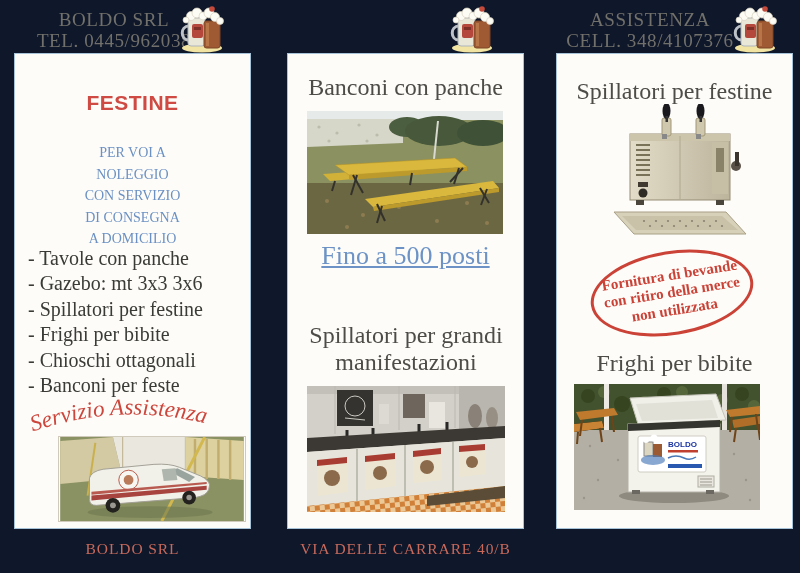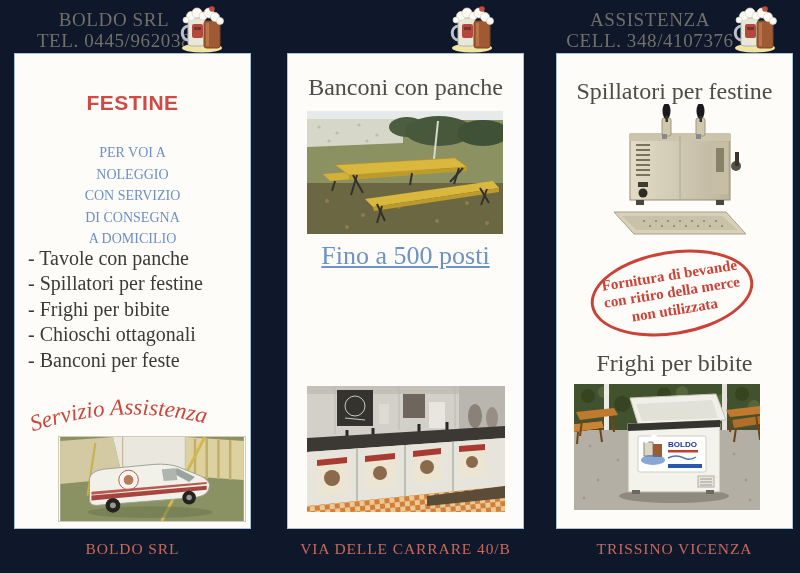--- a/index.html
+++ b/index.html
@@ -133,20 +133,21 @@
     <div class="abs ctr p1-sub">
       <div>PER VOI A</div>
       <div>NOLEGGIO</div>
       <div>CON SERVIZIO</div>
       <div>DI CONSEGNA</div>
       <div>A DOMICILIO</div>
     </div>
 
     <div class="abs p1-list">
       <div>- Tavole con panche</div>
+      <div>- Gazebo: mt 3x3 3x6</div>
       <div>- Spillatori per festine</div>
       <div>- Frighi per bibite</div>
       <div>- Chioschi ottagonali</div>
       <div>- Banconi per feste</div>
     </div>
 
     <svg class="abs arc-svg" width="224" height="44" viewBox="0 0 224 44">
       <path id="arcPath" d="M 8 39 Q 112 2 216 39" fill="none"></path>
       <text font-size="23" font-style="italic" fill="#cc463c" font-family="Liberation Serif, serif">
         <textPath href="#arcPath" startOffset="4">Servizio Assistenza</textPath>
@@ -226,20 +227,21 @@
         <line x1="75" y1="95" x2="70" y2="112"></line>
           <line x1="70" y1="93" x2="78" y2="110"></line>
         <line x1="180" y1="78" x2="174" y2="94"></line>
           <line x1="173" y1="77" x2="182" y2="92"></line>
         <line x1="28" y1="70" x2="25" y2="80"></line>
           <line x1="105" y1="62" x2="103" y2="74"></line>
       </g>
     </svg>
 
     <div class="abs ctr p2-cap">Fino a 500 posti</div>
+    <div class="abs p2-h2">Spillatori per grandi manifestazioni</div>
 
     <svg class="abs photo stand-photo" viewBox="0 0 198 126">
       <defs>
         <pattern id="chk" width="10" height="10" patternUnits="userSpaceOnUse" patternTransform="rotate(-6)">
           <rect width="10" height="10" fill="#d08038"></rect>
           <rect width="5" height="5" fill="#ecc896"></rect>
             <rect x="5" y="5" width="5" height="5" fill="#ecc896"></rect>
         </pattern>
       </defs>
       <rect width="198" height="126" fill="#d2d0c8"></rect>
@@ -423,15 +425,14 @@
           <line x1="126" y1="98" x2="138" y2="98"></line>
           <line x1="126" y1="101" x2="138" y2="101"></line>
         </g>
       <rect x="58" y="106" width="8" height="4" fill="#6a6860"></rect>
       <rect x="132" y="106" width="8" height="4" fill="#6a6860"></rect>
     </svg>
   </div>
 
   <div class="footer footer-1">BOLDO SRL</div>
   <div class="footer footer-2">VIA DELLE CARRARE 40/B</div>
-  <div class="footer footer-3">TRISSINO VICENZA</div>
 
 </div>
 
 </body></html>

